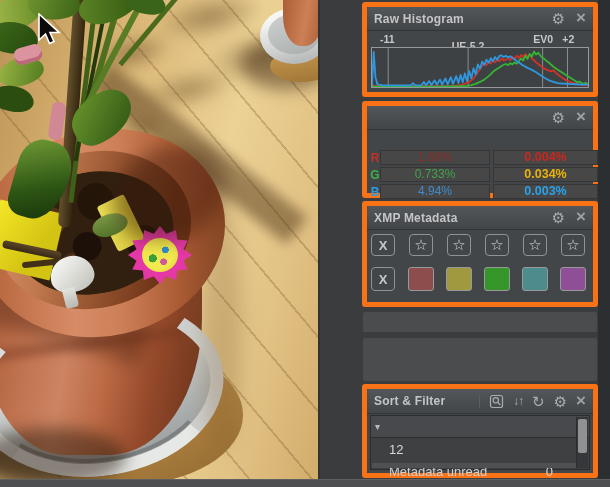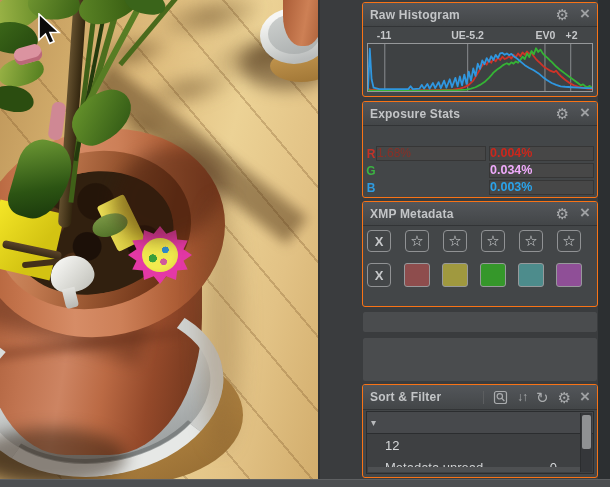--- a/index.html
+++ b/index.html
@@ -2,42 +2,42 @@
 <html><head>
 <meta charset="utf-8">
 <style>
   html,body{margin:0;padding:0;width:610px;height:487px;overflow:hidden;background:#35373a;
     font-family:"Liberation Sans",sans-serif;}
   .abs{position:absolute;}
   
   #rightbg{left:318px;top:0;width:280px;height:479px;background:#3a3c3e;border-left:2px solid #303234;}
   #rightedge{left:598px;top:0;width:12px;height:479px;background:#2c2f31;}
   #bottombar{left:0;top:479px;width:610px;height:8px;background:#4d4f51;border-top:1px solid #5e6062;}
-  .panel{position:absolute;background:#434648;border:1px solid #f97316;border-radius:3px;box-sizing:border-box;}
+  .panel{position:absolute;background:#434648;border:5px solid #f97316;border-radius:3px;box-sizing:border-box;}
   .phead{height:23px;background:linear-gradient(#53565a,#434648);border-bottom:1px solid #323436;
     border-radius:2px 2px 0 0;display:flex;align-items:center;padding:0 7px;}
   .ptitle{font-weight:bold;font-size:12px;color:#c3c5c7;letter-spacing:.2px;}
   .phicons{margin-left:auto;display:flex;gap:11px;align-items:center;}
   .pico{color:#a9abad;font-size:15px;line-height:1;}
   .pico.close{font-size:17px;font-weight:bold;color:#9fa1a3;margin-top:-2px;}
   .sep{width:1px;height:13px;background:#5c5e60;}
   
   #histo-labels{position:absolute;left:4px;right:4px;top:26px;height:12px;}
   .hlabel{position:absolute;transform:translateX(-50%);font-size:10.5px;font-weight:bold;color:#c6c8ca;white-space:nowrap;}
   #histo-plot{position:absolute;left:4px;right:4px;top:40px;bottom:4px;border:1px solid #96989a;background:#3e4143;}
   #histo-svg{width:100%;height:100%;display:block;}
   
   .colhdr{position:absolute;top:28px;font-size:12px;color:#c8cacc;text-align:center;}
   .exp-row{position:absolute;left:0;width:100%;height:15px;}
   .exp-ch{position:absolute;left:3px;width:10px;font-size:12px;font-weight:bold;text-align:center;top:1px;}
   .exp-cell{position:absolute;height:15px;background:#474747;border:1px solid #363636;box-sizing:border-box;
-    font-size:12px;line-height:13px;}
+    font-size:12px;text-align:center;line-height:13px;}
   .cell1{left:13px;width:110px;} .cell2{left:126px;width:105px;font-weight:bold;font-size:12.5px;}
   .ch-r{color:#c23228;} .r-dim{color:#8a2f26;} .r-bold{color:#cc271c;}
-  .ch-g{color:#3cb342;} .g-dim{color:#44a348;} .g-bold{color:#f0abfc;}
+  .ch-g{color:#3cb342;} .g-dim{color:#44a348;} .g-bold{color:#eab308;}
   .ch-b{color:#2f9ce0;} .b-dim{color:#418bcb;} .b-bold{color:#2aa3ea;}
   
   .xbtn{position:absolute;width:24px;height:22px;border:1px solid #909294;border-radius:4px;
     display:flex;align-items:center;justify-content:center;color:#d6d8da;box-sizing:border-box;}
   .xbtn .xg{font-size:13px;font-weight:bold;color:#c6c8ca;}
   .xbtn .st{font-size:15px;line-height:1;margin-top:-1px;}
   .sw{position:absolute;width:26px;height:24px;border:1px solid #97999b;border-radius:3px;box-sizing:border-box;}
   .dockblock{position:absolute;background:#4a4c4e;border:1px solid #3a3c3e;border-radius:3px;box-sizing:border-box;}
   
   #sf-list{position:absolute;left:3px;right:3px;top:26px;bottom:3px;background:#3e4042;border:1px solid #2b2d2f;}
@@ -129,56 +129,57 @@
 <div class="panel" style="left:362px;top:2px;width:236px;height:95px;">
   <div class="phead">
     <span class="ptitle">Raw Histogram</span>
     <span class="phicons">
       <span class="pico">⚙</span>
       <span class="pico close">×</span>
     </span>
   </div>
   <div id="histo-labels">
       <span class="hlabel" style="left: 7.5%;">-11</span>
-      <span class="hlabel" style="left: 44.5%;">UE-5.2</span>
+      <span class="hlabel" style="left: 44.5%; margin-top: 7px;">UE-5.2</span>
       <span class="hlabel" style="left: 79%;">EV0</span>
       <span class="hlabel" style="left: 90.5%;">+2</span>
     </div>
   <div id="histo-plot">
     <svg id="histo-svg" viewBox="0 0 100 100" preserveAspectRatio="none">
         <line x1="7.5" x2="7.5" y1="0" y2="100" stroke="#8a8d90" stroke-width="1" vector-effect="non-scaling-stroke"></line>
         <line x1="44.5" x2="44.5" y1="0" y2="100" stroke="#8a8d90" stroke-width="1" vector-effect="non-scaling-stroke"></line>
         <line x1="79" x2="79" y1="0" y2="100" stroke="#8a8d90" stroke-width="1" vector-effect="non-scaling-stroke"></line>
         <line x1="90.5" x2="90.5" y1="0" y2="100" stroke="#8a8d90" stroke-width="1" vector-effect="non-scaling-stroke"></line>
         <polyline points="0,95 1,97 10,98 20,98 30,98 38,97 41,95 43,92 45,87 47,78 48,70 49,62 50,54 51,46 52,39 53,44 54,34 55,40 56,31 57,37 58,29 59,34 60,27 61,32 62,30 63,26 64,31 65,23 66,28 67,20 68,26 69,18 70,23 71,16 72,21 73,18 74,26 75,32 76,37 77,41 78,46 79,50 81,56 83,60 84,57 85,63 86,68 88,76 90,83 92,88 94,91 96,93 98,95 100,96" fill="none" stroke="#cf3328" stroke-width="1.8" stroke-linejoin="round" vector-effect="non-scaling-stroke"></polyline>
         <polyline points="0,97 1,99 15,99 30,99 40,98 44,97 46,95 48,92 50,87 52,81 54,72 55,67 56,61 57,57 58,53 59,50 60,46 61,43 62,41 63,44 64,39 65,42 66,37 67,40 68,34 69,27 70,32 71,20 72,28 73,15 74,22 75,9 76,17 77,12 78,20 79,25 80,29 81,34 82,38 84,48 86,56 88,63 90,70 92,77 94,84 95,88 96,86 97,90 98,92 99,89 100,93" fill="none" stroke="#35b335" stroke-width="1.8" stroke-linejoin="round" vector-effect="non-scaling-stroke"></polyline>
         <polyline points="0,97 0.8,10 1.6,75 2.5,93 5,96 9,96 13,96 18,96 19,90 20,96 23,95 24,87 25,95 26.5,85 27.5,95 29,83 30,94 31.5,81 32.5,94 34,78 35,93 36.5,75 37.5,92 39,72 40,90 41,69 42,88 43,65 44,85 45,59 46,78 47,52 48,68 49,42 50,53 51,35 52,43 53,30 54,38 55,26 56,34 57,23 58,30 59,20 60,19 61,23 62,20 63,24 64,21 65,26 66,29 67,33 68,37 70,45 72,51 74,56 76,62 78,70 80,77 82,83 84,87 86,90 88,91 91,92 94,93 97,94 100,94" fill="none" stroke="#2f97e0" stroke-width="1.8" stroke-linejoin="round" vector-effect="non-scaling-stroke"></polyline>
       </svg>
   </div>
 </div>
 
 <div class="panel" style="left:362px;top:101px;width:236px;height:97px;">
   <div class="phead">
-    <span class="ptitle">Exposure Stats</span>
     <span class="phicons">
       <span class="pico">⚙</span>
       <span class="pico close">×</span>
     </span>
   </div>
   <div class="exp-row" style="top:44px;">
     <span class="exp-ch ch-r">R</span>
     <span class="exp-cell cell1 r-dim">1.68%</span>
     <span class="exp-cell cell2 r-bold">0.004%</span>
   </div>
   <div class="exp-row" style="top:61px;">
     <span class="exp-ch ch-g">G</span>
+    <span class="exp-cell cell1 g-dim">0.733%</span>
     <span class="exp-cell cell2 g-bold">0.034%</span>
   </div>
   <div class="exp-row" style="top:78px;">
     <span class="exp-ch ch-b">B</span>
+    <span class="exp-cell cell1 b-dim">4.94%</span>
     <span class="exp-cell cell2 b-bold">0.003%</span>
   </div>
 </div>
 
 <div class="panel" style="left:362px;top:201px;width:236px;height:106px;">
   <div class="phead">
     <span class="ptitle">XMP Metadata</span>
     <span class="phicons">
       <span class="pico">⚙</span>
       <span class="pico close">×</span>

